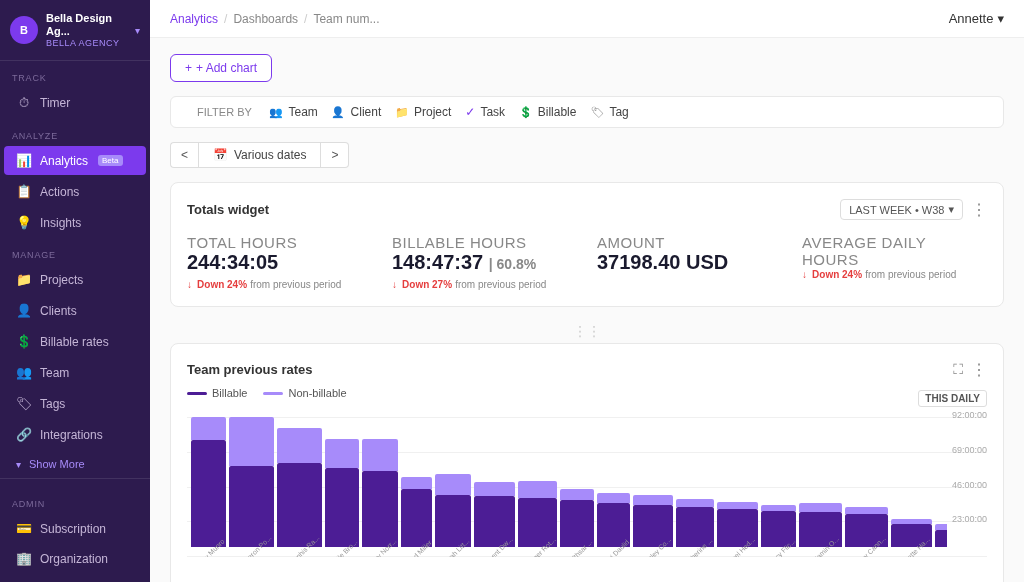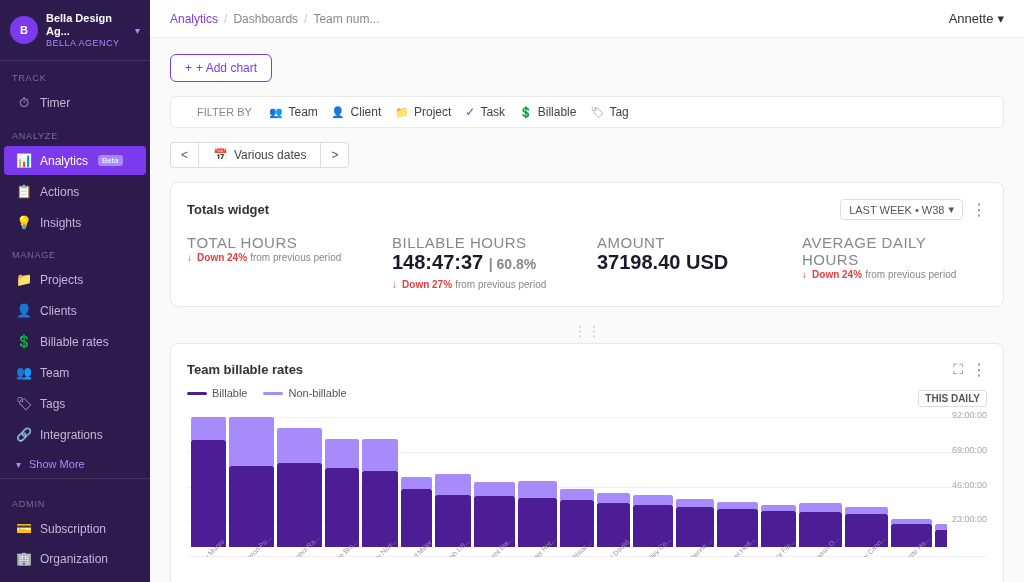--- a/index.html
+++ b/index.html
@@ -250,20 +250,21 @@
           <div class="period-btn">
             <span>LAST WEEK • W38</span>
             <span>▾</span>
           </div>
           <span class="widget-menu">⋮</span>
         </div>
       </div>
       <div class="totals-grid">
         <div class="total-item">
           <div class="total-label">TOTAL HOURS</div>
+          <div class="total-value">244:34:05</div>
           <div class="total-sub">
             <span class="down-arrow">↓</span>
             <span class="down-pct">Down 24%</span>
             <span> from previous period</span>
           </div>
         </div>
         <div class="total-item">
           <div class="total-label">BILLABLE HOURS</div>
           <div class="total-value">
             <span>148:47:37</span>
@@ -289,21 +290,21 @@
         </div>
       </div>
     </div>
 
     <div class="drag-handle">
       <span>⋮⋮</span>
     </div>
 
     <div class="chart-card">
       <div class="chart-header">
-        <span class="chart-title">Team billable rates</span>
+        <span class="chart-title">Team previous rates</span>
         <div class="chart-controls">
           <span class="expand-btn">⛶</span>
           <span class="widget-menu">⋮</span>
         </div>
       </div>
       <div style="display:flex; align-items:center; justify-content:space-between; margin-bottom:8px;">
         <div class="chart-legend">
           <div class="legend-item">
             <div class="legend-dot" style="background:#4c1d95;"></div>
             <span>Billable</span>

